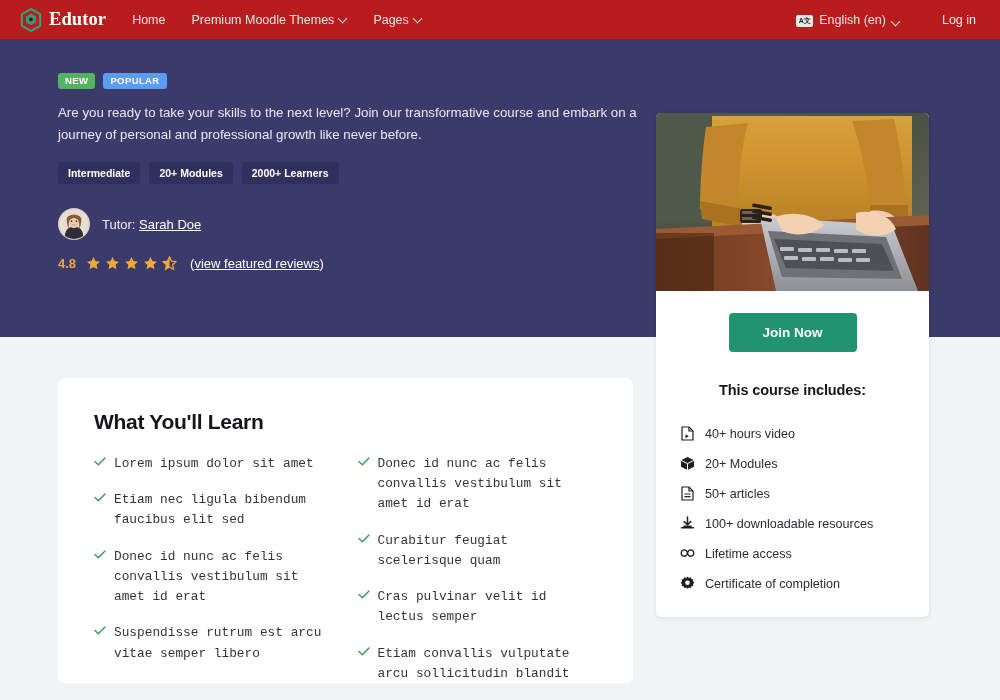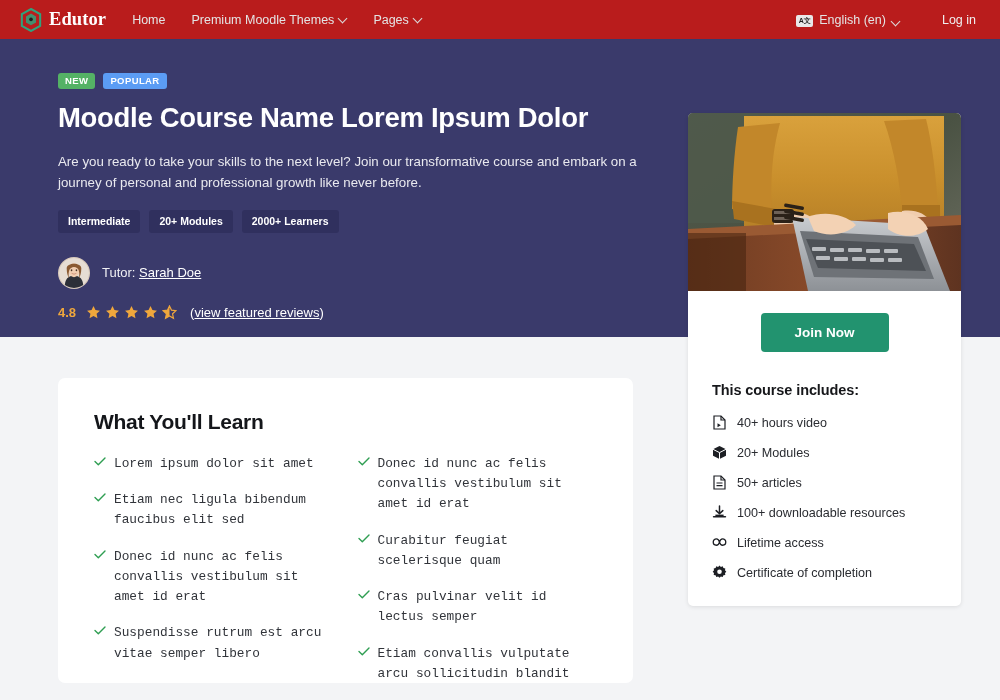--- a/index.html
+++ b/index.html
@@ -127,21 +127,21 @@
   .rating-row { display: flex; align-items: center; gap: 7px; }
   .rating-num { color: #f0a73c; font-size: 13px; font-weight: bold; margin-right: 3px; }
   .stars { display: flex; gap: 4px; align-items: center; }
   .star { width: 15px; height: 15px; display: block; }
   .reviews-link { color: #ffffff; font-size: 13px; margin-left: 6px; }
   .reviews-link u { cursor: pointer; }
 
   
   .side-card {
     position: absolute;
-    left: 688px;
+    left: 656px;
     top: 74px;
     width: 273px;
     background: #ffffff;
     border-radius: 5px;
     box-shadow: 0 1px 4px rgba(0,0,0,.10);
     overflow: hidden;
     z-index: 5;
   }
   .side-photo { height: 178px; width: 100%; display: block; position: relative; overflow: hidden; }
   .side-photo svg { display: block; width: 100%; height: 100%; }
@@ -155,22 +155,23 @@
     border-radius: 4px;
     padding: 12px 34px;
     cursor: pointer;
     font-family: "Liberation Sans", sans-serif;
   }
   .includes { padding: 4px 24px 26px 24px; }
   .includes-title {
     font-size: 14.5px;
     font-weight: bold;
     color: #16171a;
-    margin-bottom: 17px;
+    margin-bottom: 28px;
     letter-spacing: -.1px;
+    text-align: center;
   }
   .inc-item {
     display: flex;
     align-items: center;
     gap: 10px;
     margin-bottom: 15px;
     font-size: 12.6px;
     color: #2a2c31;
   }
   .inc-item:last-child { margin-bottom: 0; }
@@ -248,21 +249,20 @@
 </div>
 
 <div class="hero">
   <div class="hero-inner">
 
     <div class="badges">
       <span class="badge new">NEW</span>
       <span class="badge popular">POPULAR</span>
     </div>
 
-    <h1 class="hero-title">Moodle Course Name Lorem Ipsum Dolor</h1>
     <p class="hero-desc">Are you ready to take your skills to the next level? Join our transformative course and embark on a journey of personal and professional growth like never before.</p>
 
     <div class="chips">
       <span class="chip">Intermediate</span>
       <span class="chip">20+ Modules</span>
       <span class="chip">2000+ Learners</span>
     </div>
 
     <div class="tutor-row">
       <div class="avatar">

